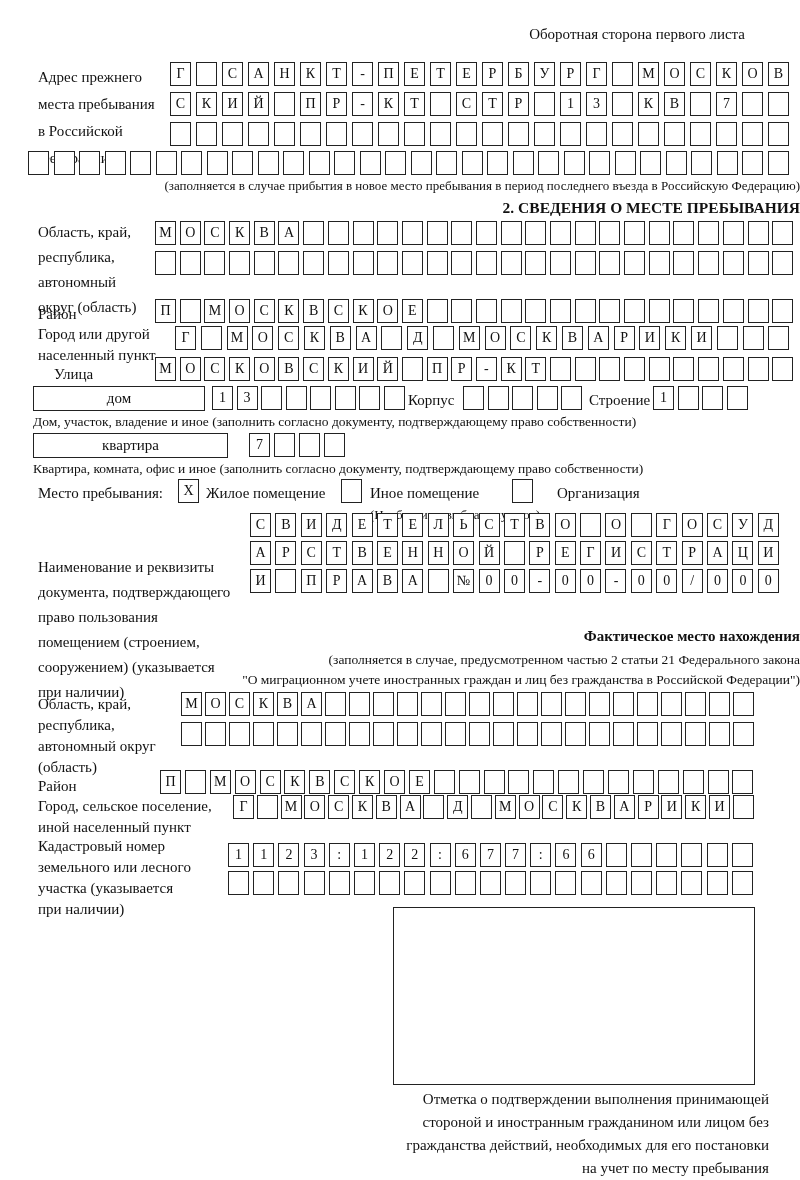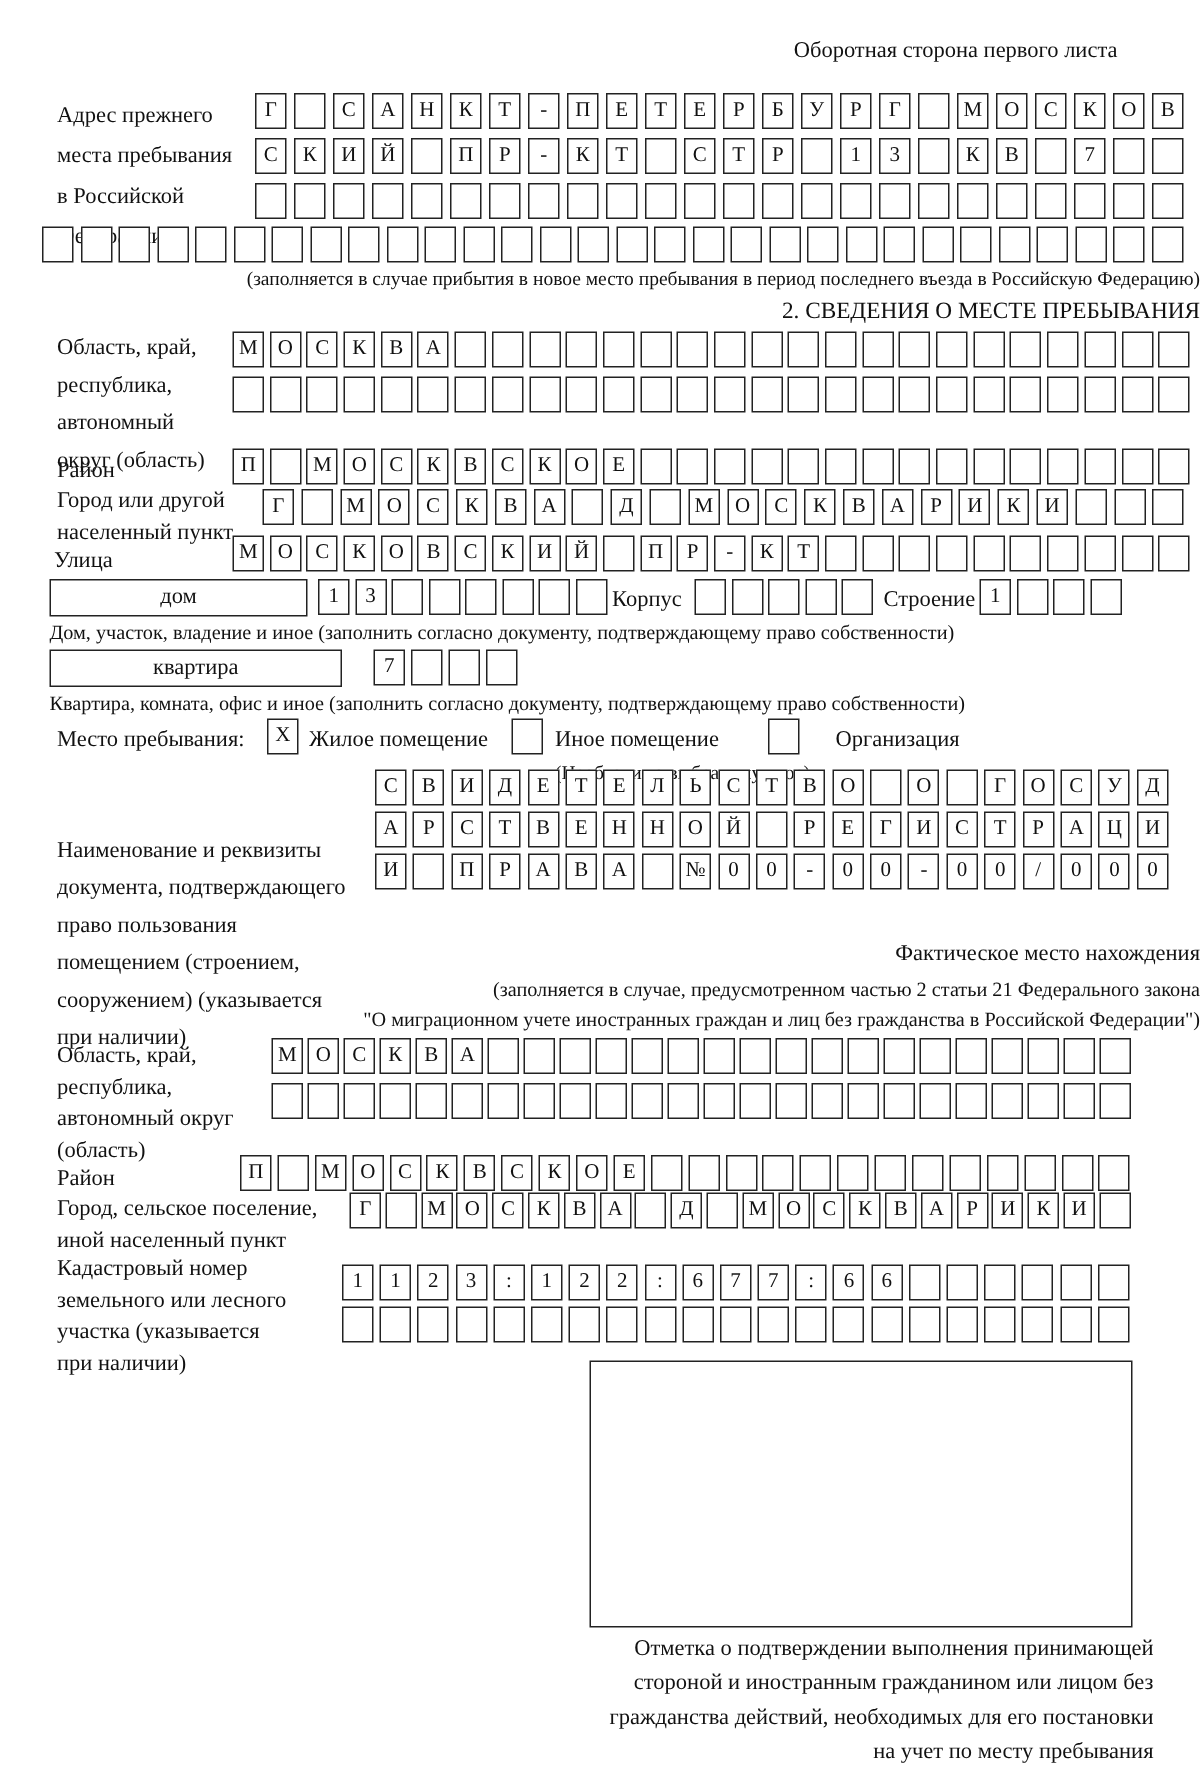--- a/index.html
+++ b/index.html
@@ -4,21 +4,21 @@
 <style>
   html,body{margin:0;padding:0;background:#fff;}
   #page{
     position:relative;width:800px;height:1180px;background:#fff;
     font-family:"Liberation Serif","DejaVu Serif",serif;color:#111;overflow:hidden;
   }
   .lbl{position:absolute;font-size:15px;line-height:24px;white-space:pre-line;}
   .lbl.tight{line-height:21px;}
   .note{position:absolute;font-size:13px;color:#111;}
   .center{text-align:right;}
-  .bold{font-weight:normal;}
+  .bold{font-weight:bold;}
   .boxrow{position:absolute;display:flex;}
   .cell{
     width:21px;height:24px;border:1.5px solid #222;box-sizing:border-box;
     display:flex;align-items:center;justify-content:center;
     font-size:14px;line-height:1;flex:none;background:#fff;
   }
   .fieldbox{
     position:absolute;height:25px;border:1.5px solid #222;box-sizing:border-box;
     display:flex;align-items:center;justify-content:center;font-size:15px;background:#fff;
   }
@@ -262,21 +262,21 @@
       <div class="cell">А</div>
       <div class="cell">Р</div>
       <div class="cell">И</div>
       <div class="cell">К</div>
       <div class="cell">И</div>
       <div class="cell"></div>
       <div class="cell"></div>
       <div class="cell"></div>
     </div>
 
-  <div class="lbl" style="left:36px;top:362px;">Улица</div>
+  <div class="lbl" style="left:54px;top:362px;">Улица</div>
   <div class="boxrow" style="left:155px;top:357px;gap:3.7px;">
       <div class="cell">М</div>
       <div class="cell">О</div>
       <div class="cell">С</div>
       <div class="cell">К</div>
       <div class="cell">О</div>
       <div class="cell">В</div>
       <div class="cell">С</div>
       <div class="cell">К</div>
       <div class="cell">И</div>

